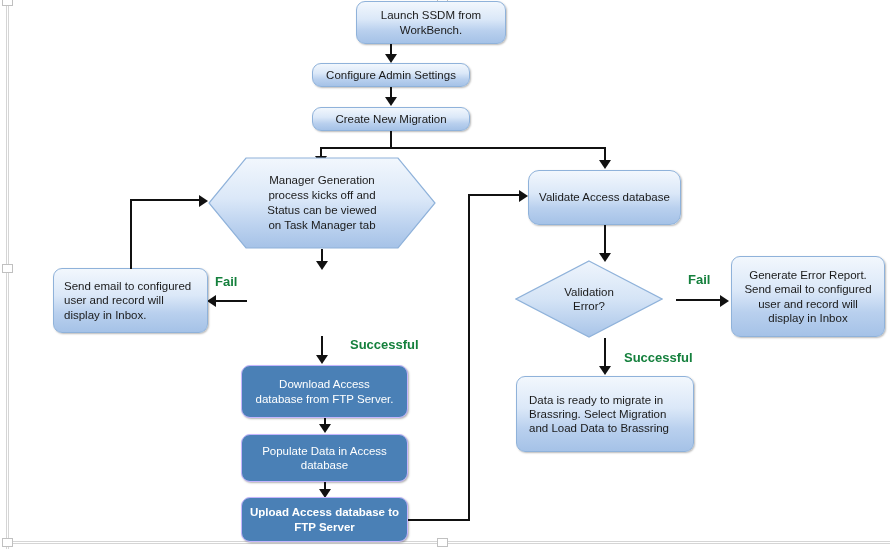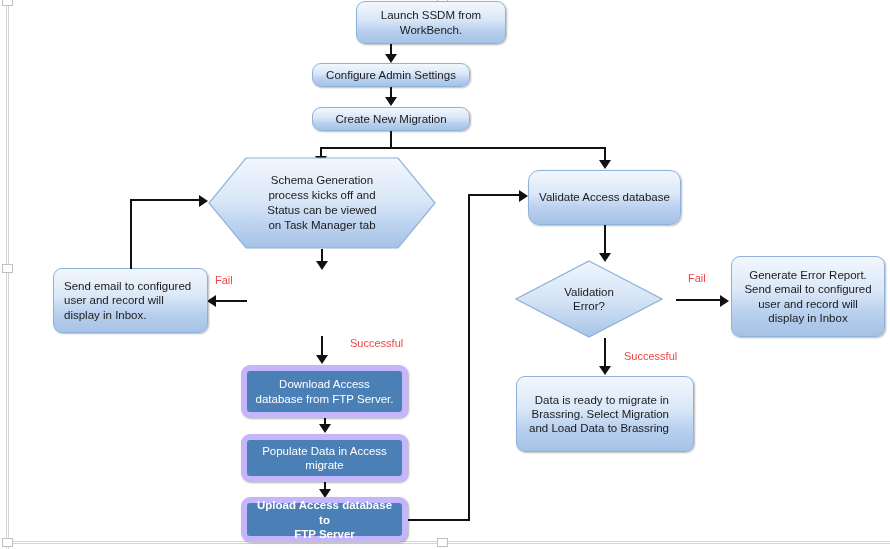--- a/index.html
+++ b/index.html
@@ -39,21 +39,21 @@
   .light{
     background:linear-gradient(to bottom,#f2f7fd 0%,#dbe8f8 42%,#b9d0ee 70%,#a5c2e7 100%);
     border:1px solid #8fb2da;
     box-shadow:1px 1px 2px rgba(0,0,0,0.28);
   }
   .rounded{border-radius:9px;}
   .square{border-radius:11px;}
 
   .dark{
     background:#4a80b6;
-    border:6px solid #c4b5fd;
+    border:1px solid #c4b5fd;
     border-radius:9px;
     color:#ffffff;
     box-shadow:1px 1px 2px rgba(0,0,0,0.3);
   }
 
   
   .diamond{
     position:absolute;
     display:flex;align-items:center;justify-content:center;
   }
@@ -92,23 +92,23 @@
     border-left:9px solid #111111;
   }
   .arrow.left{
     border-top:6px solid transparent;
     border-bottom:6px solid transparent;
     border-right:9px solid #111111;
   }
 
   .edge-label{
     position:absolute;
-    font-size:11px;
-    font-weight:normal;
-    color:#ef4444;
+    font-size:13px;
+    font-weight:bold;
+    color:#15803d;
     white-space:nowrap;
   }
 </style>
 </head>
 <body>
 
 <div id="canvas">
 
   <div class="page-edge" style="left:6px;top:-2px;width:1px;height:551px;"></div>
   <div class="page-edge" style="left:6px;top:541px;width:884px;height:1px;"></div>
@@ -153,21 +153,21 @@
           <stop offset="0%" stop-color="#f2f7fd"></stop>
           <stop offset="45%" stop-color="#dbe8f8"></stop>
           <stop offset="75%" stop-color="#bcd2ef"></stop>
           <stop offset="100%" stop-color="#a5c2e7"></stop>
         </linearGradient>
       </defs>
       <polygon points="38,1 190,1 227,46 190,91 38,91 1,46" fill="url(#gradHex)" stroke="#8fb2da" stroke-width="1.2"></polygon>
     </svg>
     <div class="label">
       <div>
-        <span>Schema Generation</span><br>
+        <span>Manager Generation</span><br>
         <span>process kicks off and</span><br>
         <span>Status can be viewed</span><br>
         <span>on Task Manager tab</span>
       </div>
     </div>
   </div>
 
   <div class="conn v" style="left:321px;top:249px;height:15px;"></div>
   <div class="arrow down" style="left:316px;top:261px;"></div>
 
@@ -198,21 +198,21 @@
       <span>database from FTP Server.</span>
     </span>
   </div>
 
   <div class="conn v" style="left:324px;top:418px;height:9px;"></div>
   <div class="arrow down" style="left:319px;top:424px;"></div>
 
   <div class="node dark" style="left:241px;top:434px;width:167px;height:48px;">
     <span class="txt">
       <span>Populate Data in Access</span><br>
-      <span>migrate</span>
+      <span>database</span>
     </span>
   </div>
 
   <div class="conn v" style="left:324px;top:482px;height:10px;"></div>
   <div class="arrow down" style="left:319px;top:489px;"></div>
 
   <div class="node dark" style="left:241px;top:497px;width:167px;height:45px;font-weight:bold;">
     <span class="txt">
       <span>Upload Access database to</span><br>
       <span>FTP Server</span>
@@ -258,21 +258,21 @@
       <span>Send email to configured</span><br>
       <span>user and record will</span><br>
       <span>display in Inbox</span>
     </span>
   </div>
 
   <div class="conn v" style="left:604px;top:338px;height:32px;"></div>
   <div class="arrow down" style="left:599px;top:366px;"></div>
   <div class="edge-label" style="left:624px;top:350px;">Successful</div>
 
-  <div class="node light rounded" style="left:516px;top:376px;width:178px;height:76px;justify-content:flex-start;text-align:right;">
+  <div class="node light rounded" style="left:516px;top:376px;width:178px;height:76px;justify-content:flex-start;text-align:left;">
     <span class="txt" style="padding-left:12px;">
       <span>Data is ready to migrate in</span><br>
       <span>Brassring. Select Migration</span><br>
       <span>and Load Data to Brassring</span>
     </span>
   </div>
 
 </div>
 
 </body></html>

